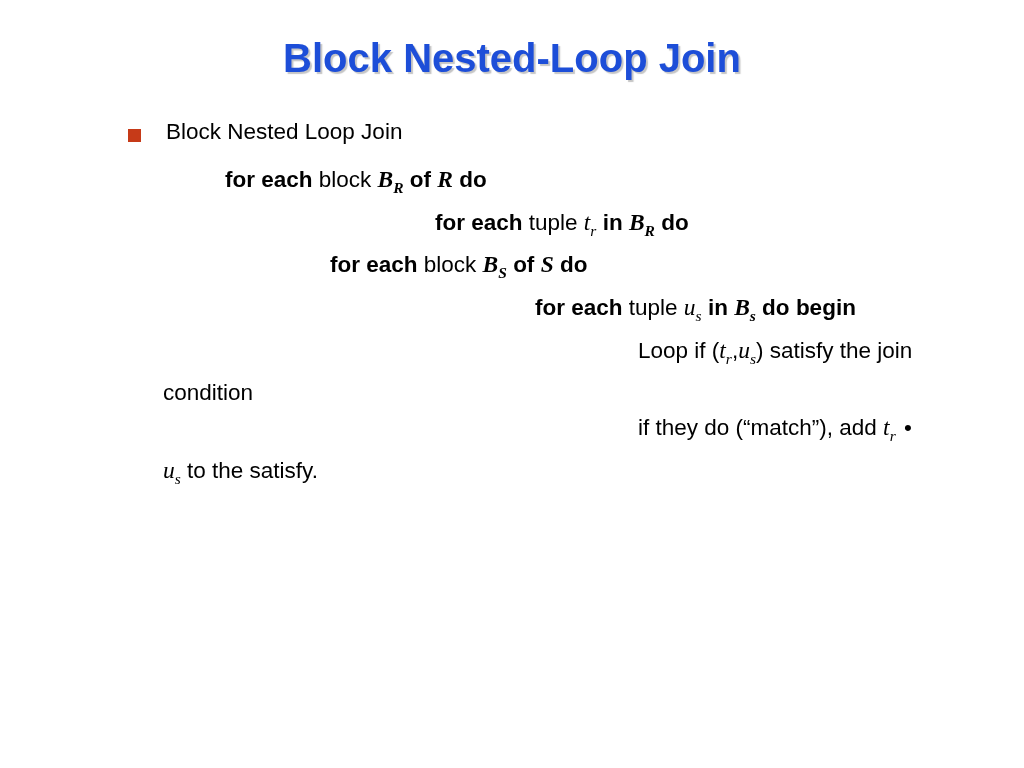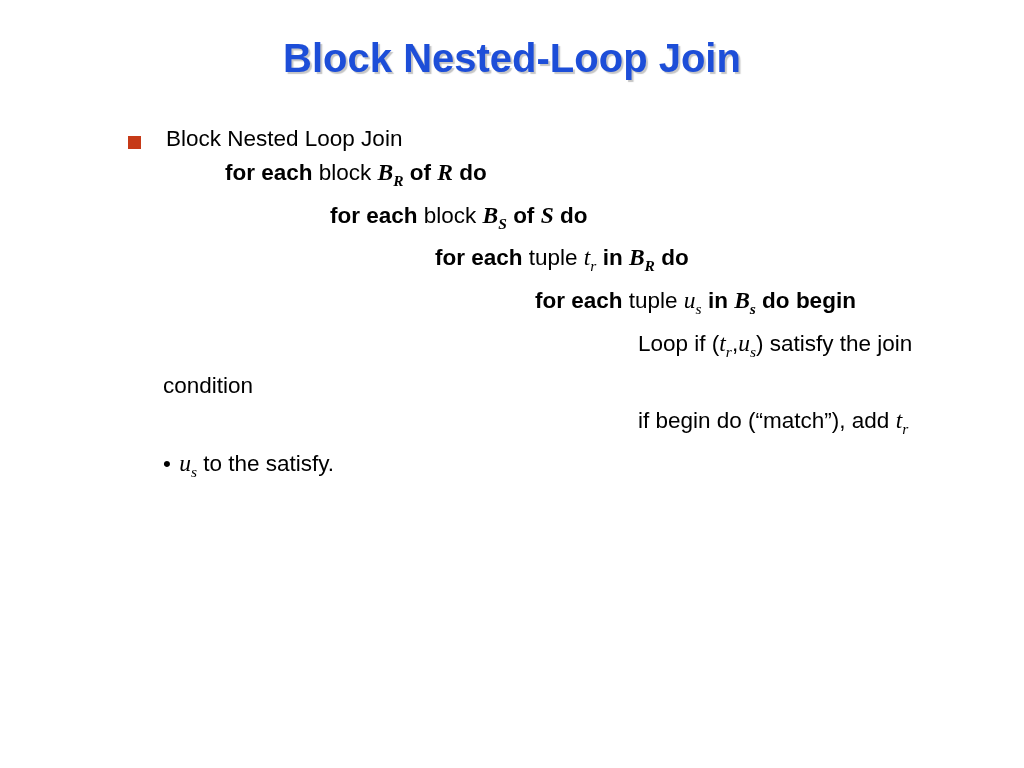--- a/index.html
+++ b/index.html
@@ -28,21 +28,21 @@
     color: #1d4ed8;
     letter-spacing: 0px;
     text-shadow: 2px 2px 1px rgba(150,150,150,0.55);
     white-space: nowrap;
   }
 
   
   .content {
     position: absolute;
     left: 0;
-    top: 123px;
+    top: 116px;
     width: 972px;
   }
 
   
   .bullet-row {
     position: relative;
     padding-left: 166px;
     min-height: 32px;
   }
   .bullet-square {
@@ -54,20 +54,21 @@
     background: #C63A18;
   }
   .bullet-text {
     font-size: 22.5px;
     line-height: 32px;
     color: #000;
   }
 
   
   .code-block {
+    margin-top: 14px;
     padding-left: 163px;
     padding-right: 56px;
     font-size: 22.5px;
     line-height: 35px;
   }
   .code-line {
     margin: 0;
     text-indent: 0;
     white-space: normal;
   }
@@ -106,34 +107,34 @@
     <span class="bullet-text">Block Nested Loop Join</span>
   </div>
 
   <div class="code-block">
 
     <p class="code-line">
       <span class="indent ind1"></span><span class="kw">for each</span><span> block </span><span class="var b nowrap"><span>B</span><sub>R</sub></span><span class="kw"> of </span><span class="var b">R</span><span class="kw"> do</span>
     </p>
 
     <p class="code-line">
-      <span class="indent ind2"></span><span class="kw">for each</span><span> block </span><span class="var b nowrap"><span>B</span><sub>S</sub></span><span class="kw"> of </span><span class="var b">S</span><span class="kw"> do</span>
+      <span class="indent ind3"></span><span class="kw">for each</span><span> tuple </span><span class="var nowrap"><span>t</span><sub>r</sub></span><span class="kw"> in </span><span class="var b nowrap"><span>B</span><sub>R</sub></span><span class="kw"> do</span>
     </p>
 
     <p class="code-line">
-      <span class="indent ind3"></span><span class="kw">for each</span><span> tuple </span><span class="var nowrap"><span>t</span><sub>r</sub></span><span class="kw"> in </span><span class="var b nowrap"><span>B</span><sub>R</sub></span><span class="kw"> do</span>
+      <span class="indent ind2"></span><span class="kw">for each</span><span> block </span><span class="var b nowrap"><span>B</span><sub>S</sub></span><span class="kw"> of </span><span class="var b">S</span><span class="kw"> do</span>
     </p>
 
     <p class="code-line">
       <span class="indent ind4"></span><span class="kw">for each</span><span> tuple </span><span class="var nowrap"><span>u</span><sub>s</sub></span><span class="kw"> in </span><span class="var b nowrap"><span>B</span><sub>s</sub></span><span class="kw"> do</span>
       <span class="kw">begin</span>
     </p>
 
     <p class="code-line">
       <span class="indent ind5"></span><span>Loop if (</span><span class="var nowrap"><span>t</span><sub>r</sub></span><span>,</span><span class="var nowrap"><span>u</span><sub>s</sub></span><span>) satisfy the join condition</span>
     </p>
 
     <p class="code-line">
-      <span class="indent ind5"></span><span>if begin do (“match”), add </span><span class="var nowrap"><span>t</span><sub>r</sub></span><span class="dot"> • </span><span class="var nowrap"><span>u</span><sub>s</sub></span><span> to the satisfy.</span>
+      <span class="indent ind5"></span><span>if they do (“match”), add </span><span class="var nowrap"><span>t</span><sub>r</sub></span><span class="dot"> • </span><span class="var nowrap"><span>u</span><sub>s</sub></span><span> to the satisfy.</span>
     </p>
 
   </div>
 </div>
 
 </body></html>

